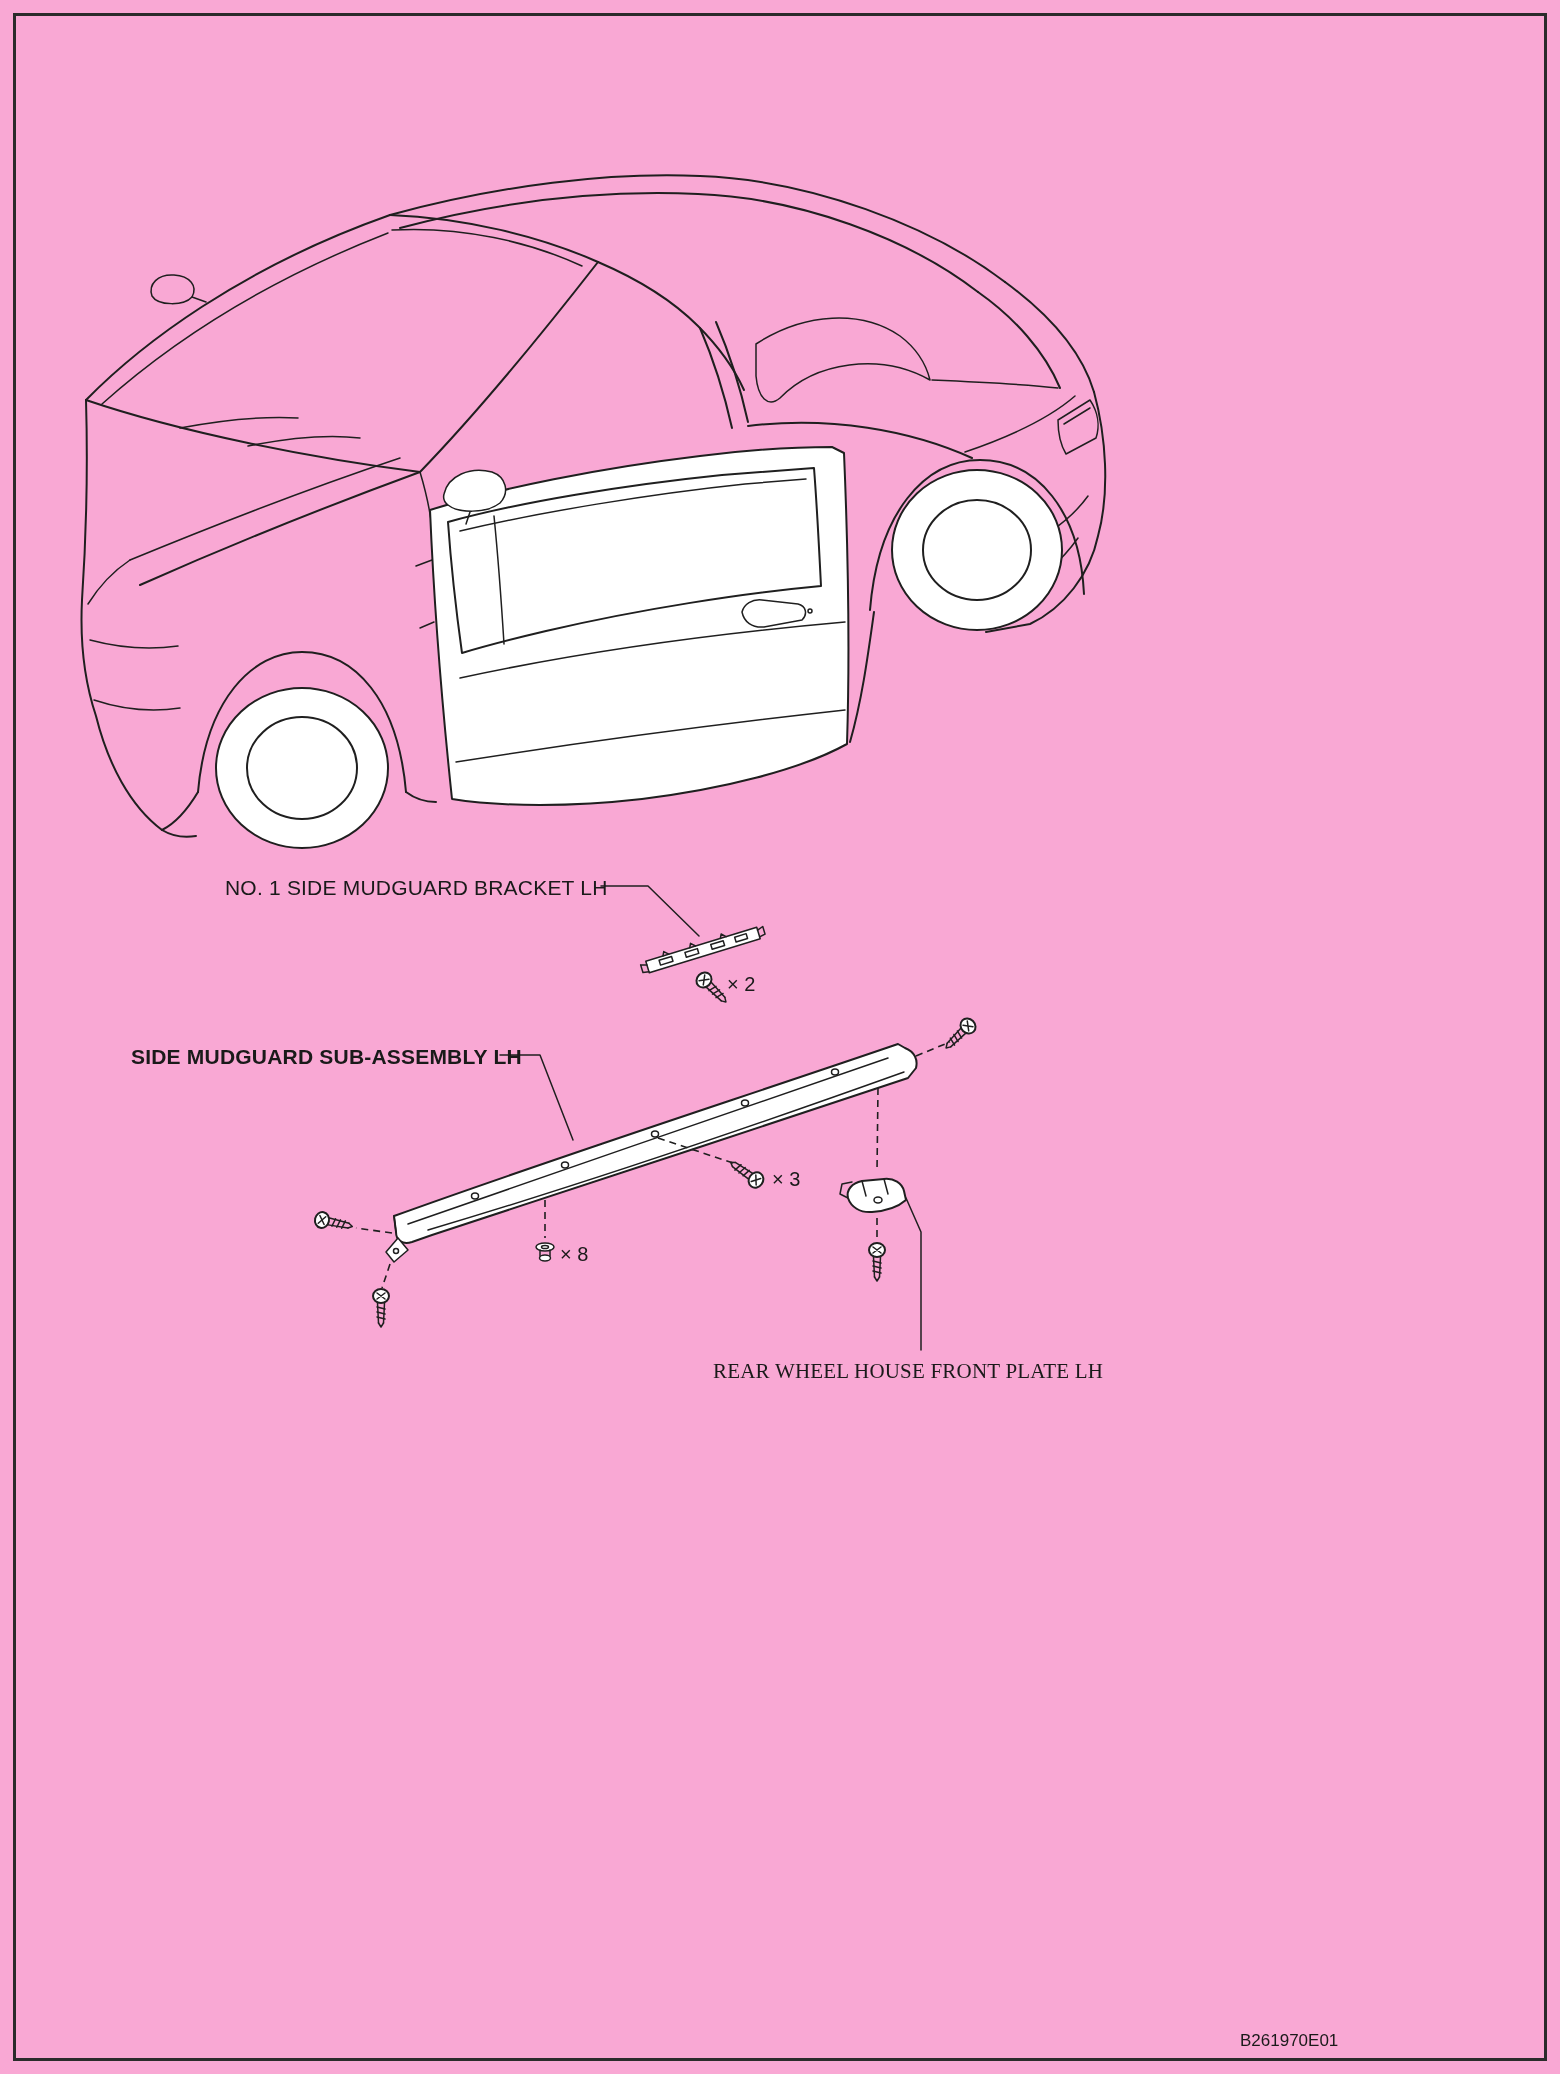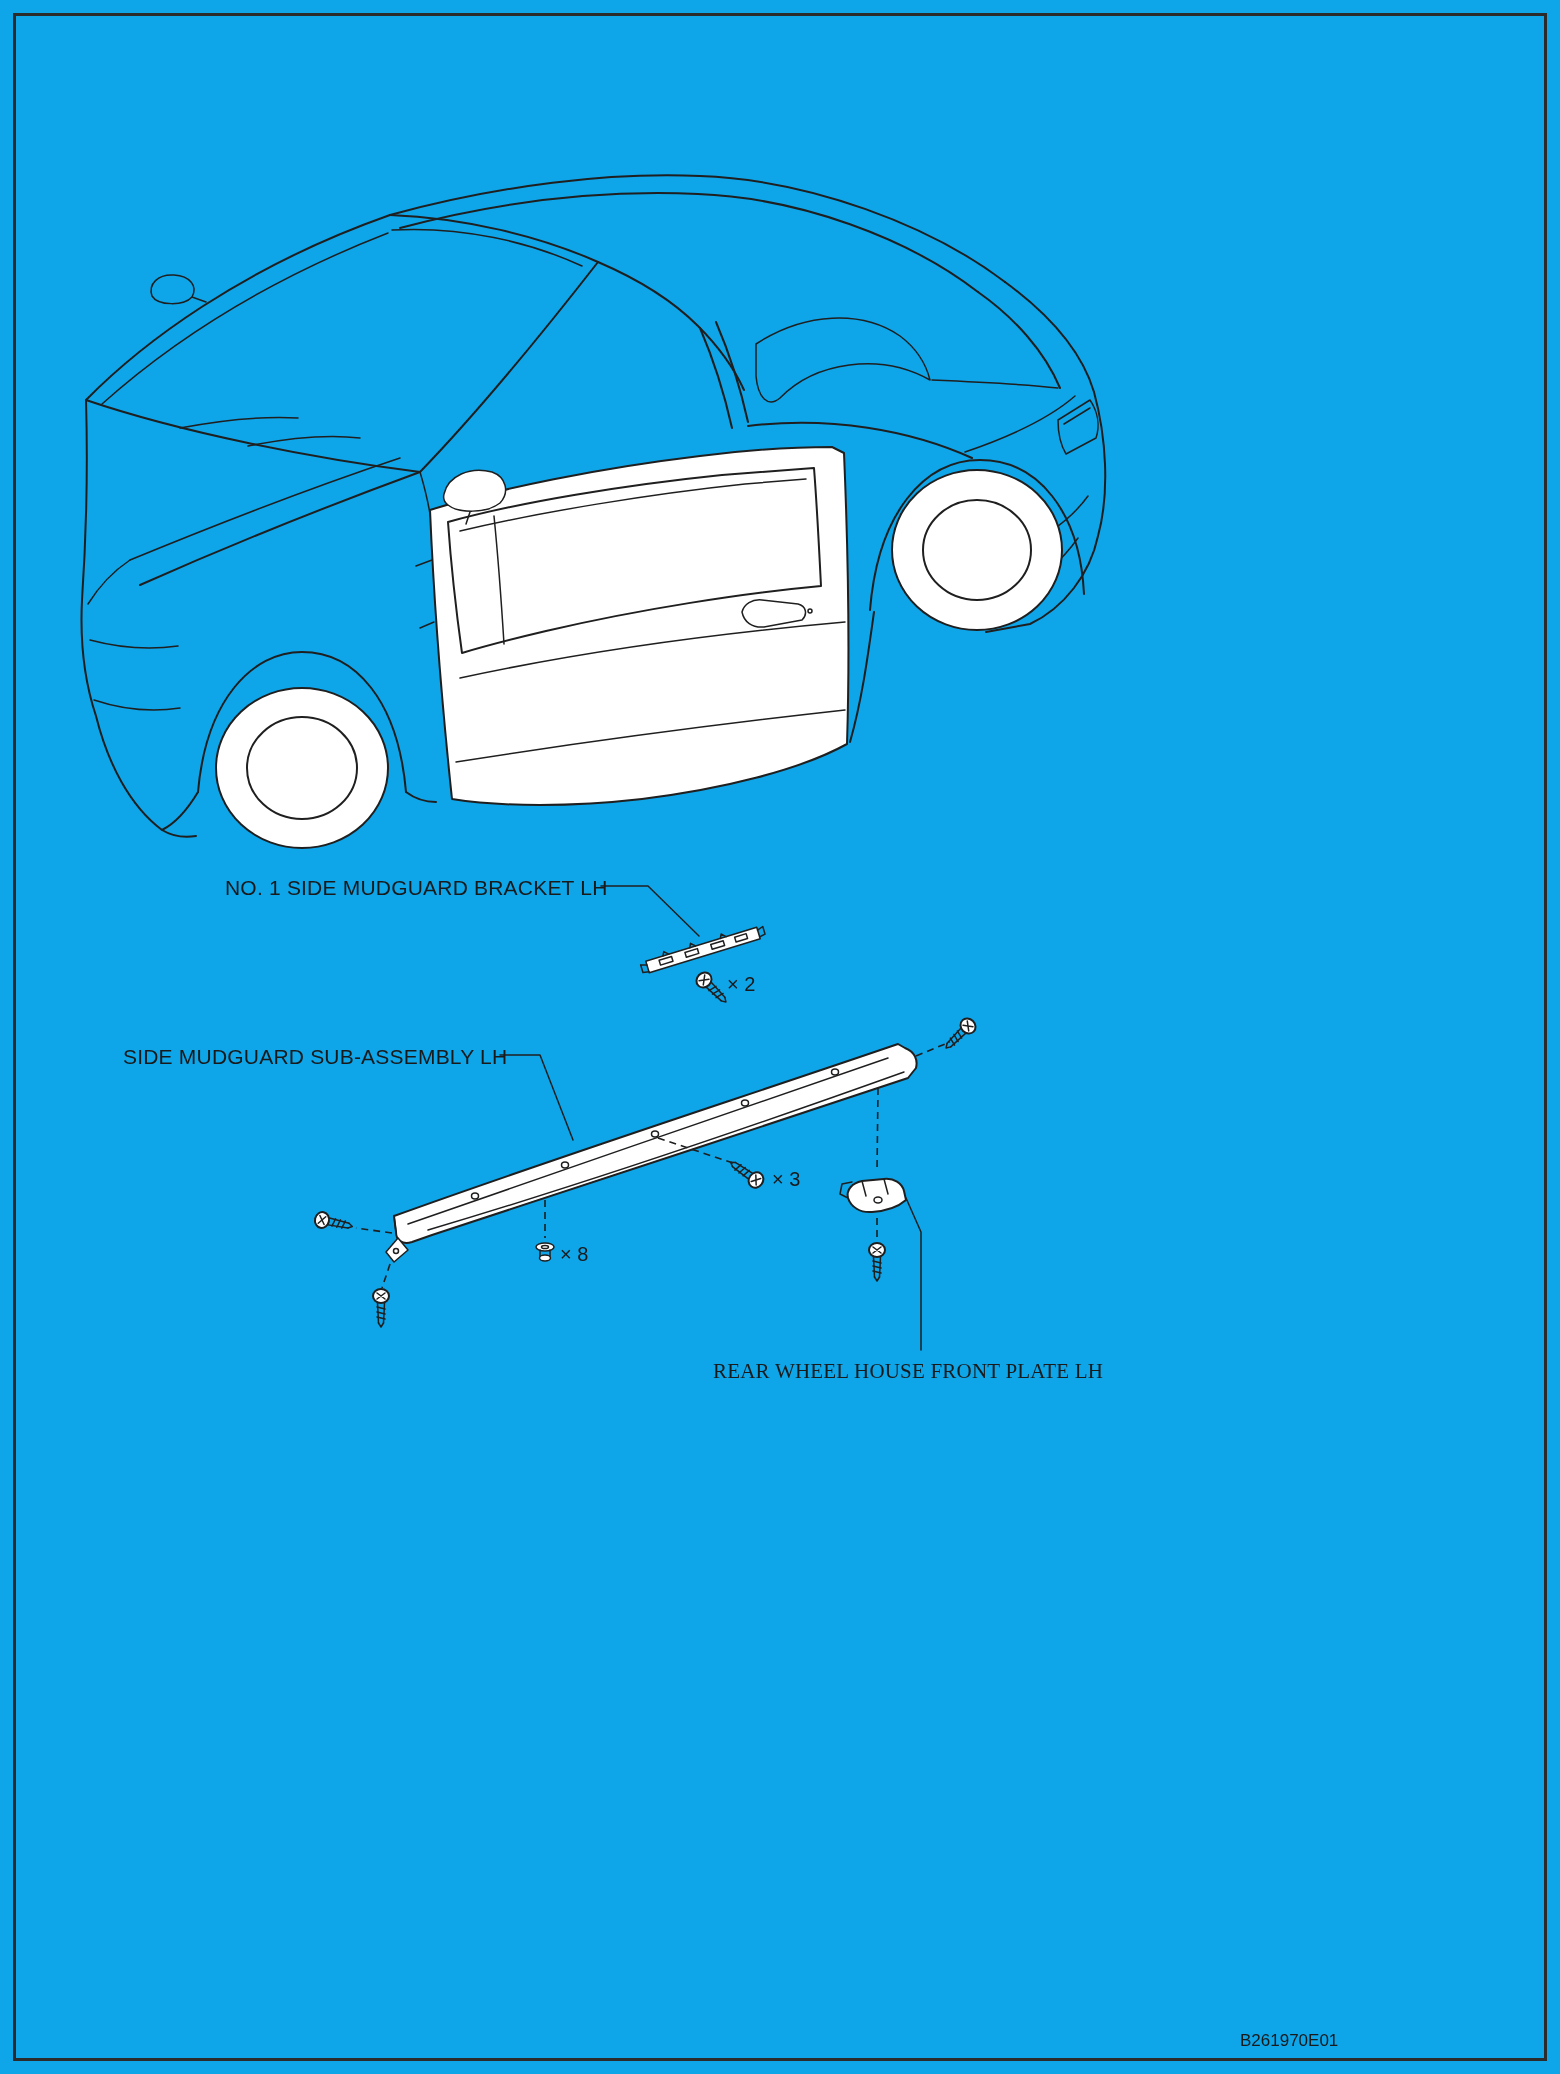--- a/index.html
+++ b/index.html
@@ -1,20 +1,20 @@
 <!DOCTYPE html>
 <html><head>
 <meta charset="utf-8">
 <style>
   html, body { margin: 0; padding: 0; background: #ffffff; }
   .page {
     position: relative;
     width: 1560px;
     height: 2074px;
-    background: #0ea5e9;
+    background: #f9a8d4;
     font-family: "Liberation Sans", sans-serif;
     color: #1a1a1a;
     overflow: hidden;
   }
   .frame {
     position: absolute;
     left: 13px; top: 13px; right: 13px; bottom: 13px;
     border: 3px solid #2b2b2b;
   }
   .art { position: absolute; left: 0; top: 0; width: 1560px; height: 2074px; }
@@ -193,21 +193,21 @@
       <use href="#screw" transform="translate(756,1180) rotate(125)"></use>
       <use href="#screw" transform="translate(322,1220) rotate(-78)"></use>
       <use href="#screw" transform="translate(381,1296)"></use>
       <use href="#screw" transform="translate(877,1250)"></use>
       <use href="#clip" transform="translate(545,1250)"></use>
     </g>
   </svg>
 
   <div class="part-label" style="left:225px; top:876px;">NO. 1 SIDE MUDGUARD BRACKET LH</div>
 
-  <div class="part-label" style="left:123px; top:1045px;">SIDE MUDGUARD SUB-ASSEMBLY LH</div>
+  <div class="part-label" style="left:131px; top:1045px;font-weight:bold;">SIDE MUDGUARD SUB-ASSEMBLY LH</div>
 
   <div class="part-label" style="left:713px; top:1359px;font-family:Liberation Serif, serif;">REAR WHEEL HOUSE FRONT PLATE LH</div>
 
   <div class="count-label" style="left:727px; top:973px;">× 2</div>
 
   <div class="count-label" style="left:772px; top:1168px;">× 3</div>
 
   <div class="count-label" style="left:560px; top:1243px;">× 8</div>
 
   <div class="figure-code" style="left:1240px; top:2031px;">B261970E01</div>

